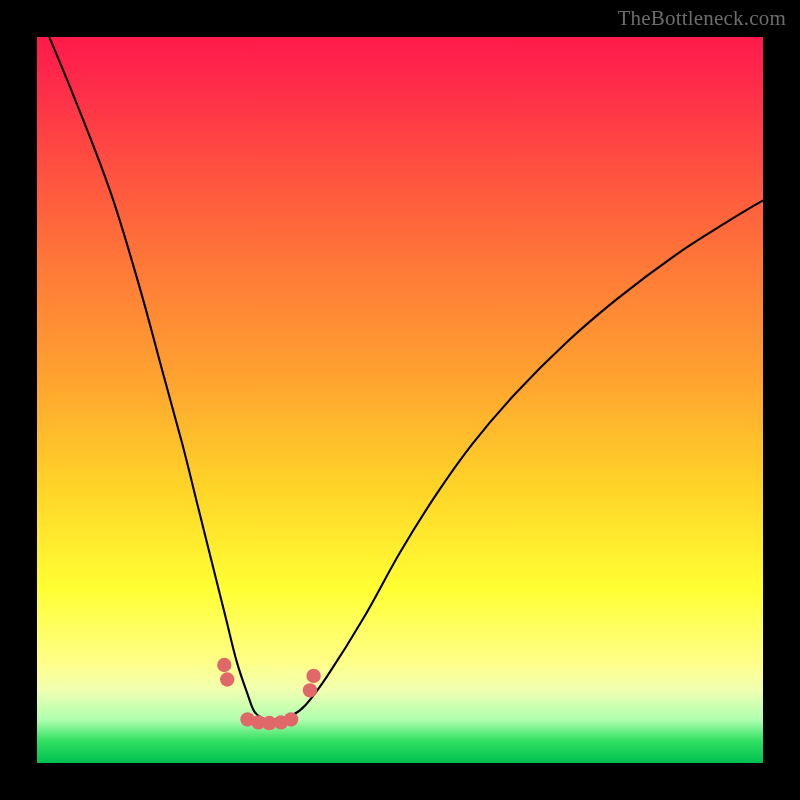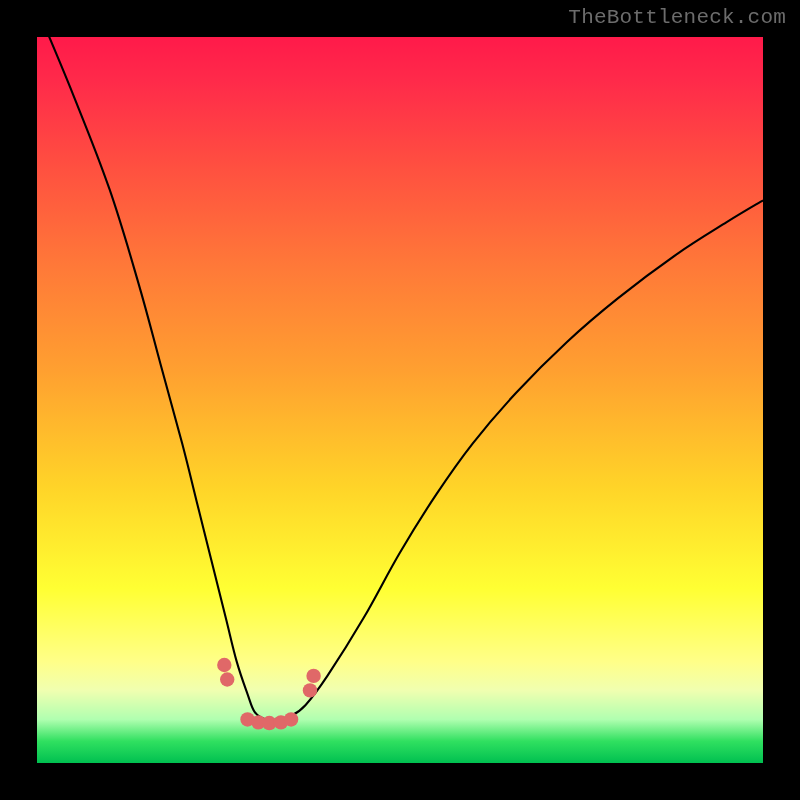--- a/index.html
+++ b/index.html
@@ -27,21 +27,21 @@
       #ffff88 86%,
       #f0ffb0 90%,
       #b0ffb0 94%,
       #30e060 97%,
       #00c050 100%);
   }
   .watermark {
     position: absolute;
     top: 6px;
     right: 14px;
-    font-family: Liberation Mono, monospace;
+    font-family: Liberation Serif, serif;
     font-size: 21px;
     font-weight: 500;
     color: #6c6c6c;
     letter-spacing: 0.2px;
   }
   svg.curve {
     position: absolute;
     left: 0; top: 0;
     width: 726px;
     height: 726px;

